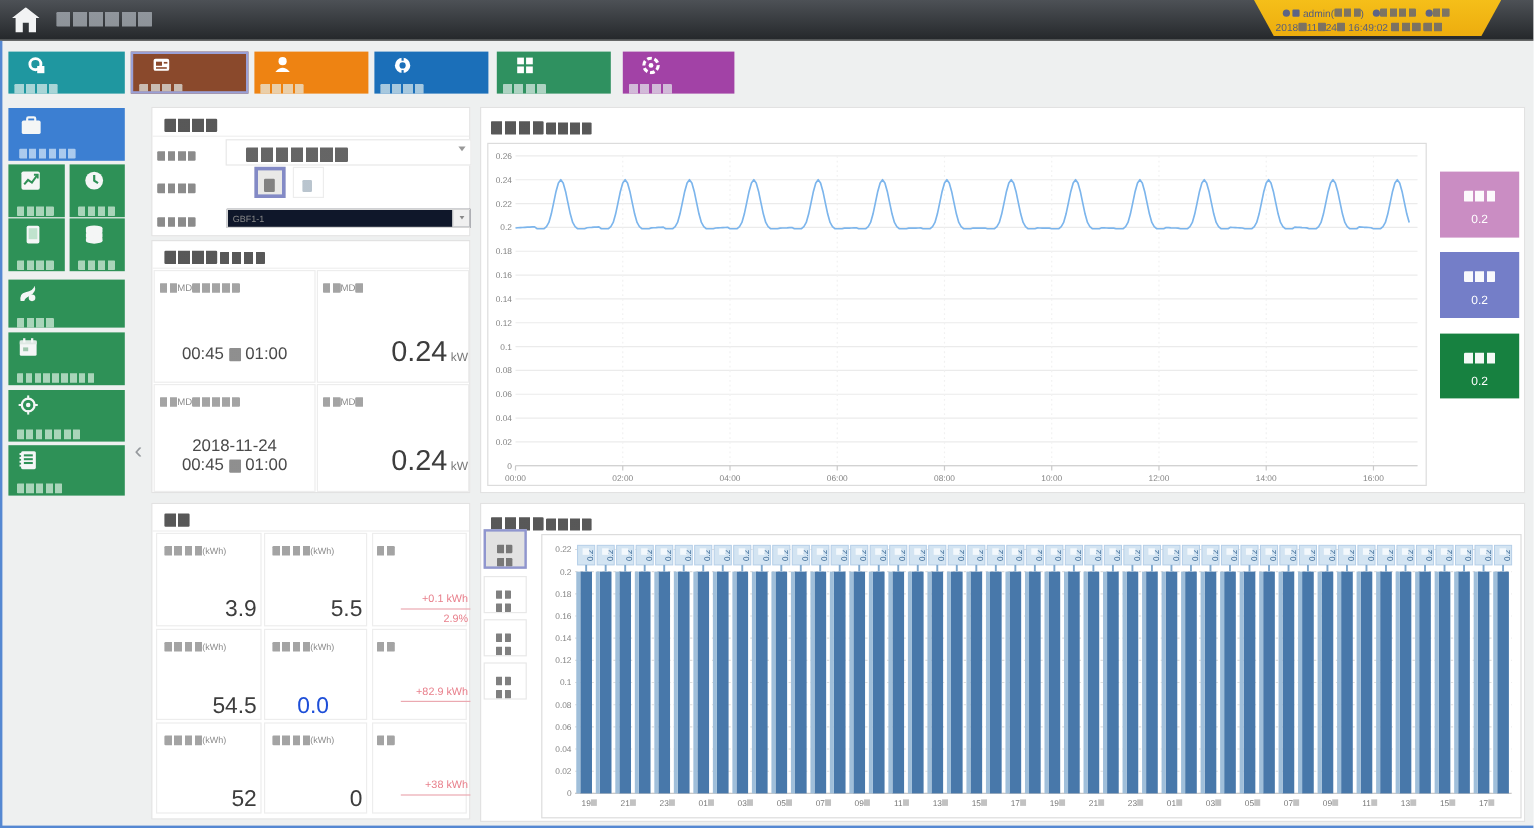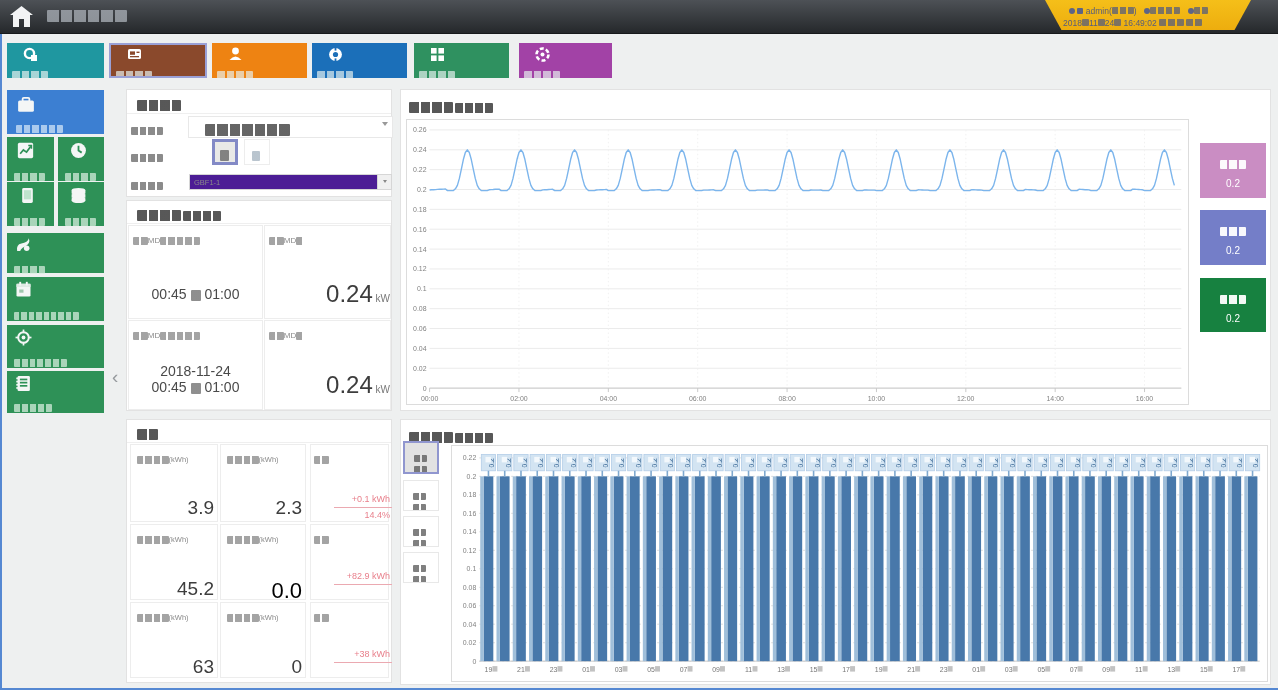--- a/index.html
+++ b/index.html
@@ -161,21 +161,21 @@
 <div class="abs" style="left:4px;top:31px"><span style="display:inline-block;vertical-align:middle;border-radius:1px;width:32.4px;height:8px;opacity:0.8;background:repeating-linear-gradient(90deg,#6e6e6e 0 6.6px,transparent 6.6px 8.6px);"></span></div>
 <div class="abs" style="left:61px;top:26px;width:205px;height:22px;border:1px solid #e8e8e8;background:#fff"></div>
 <div class="abs" style="left:78px;top:30px"><span style="display:inline-block;vertical-align:middle;border-radius:1px;width:84.8px;height:12px;opacity:0.78;background:repeating-linear-gradient(90deg,#3a3a3a 0 10.4px,transparent 10.4px 12.4px);"></span></div>
 <div class="abs" style="left:255px;top:32px;width:0;height:0;border-left:3px solid transparent;border-right:3px solid transparent;border-top:4px solid #999"></div>
 <div class="abs" style="left:4px;top:58px"><span style="display:inline-block;vertical-align:middle;border-radius:1px;width:32.4px;height:8px;opacity:0.8;background:repeating-linear-gradient(90deg,#6e6e6e 0 6.6px,transparent 6.6px 8.6px);"></span></div>
 <div class="abs" style="left:85px;top:49px;width:26px;height:26px;border:3px solid #838ac6;background:#e9e9e7"></div>
 <div class="abs" style="left:93px;top:56px"><span style="display:inline-block;vertical-align:middle;border-radius:1px;width:9px;height:11px;opacity:0.72;background:repeating-linear-gradient(90deg,#5a5a5a 0 9px,transparent 9px 11px);"></span></div>
 <div class="abs" style="left:117px;top:49px;width:26px;height:26px;border:1px solid #ededed;background:#fff"></div>
 <div class="abs" style="left:125px;top:56px"><span style="display:inline-block;vertical-align:middle;border-radius:1px;width:8px;height:10px;opacity:0.8;background:repeating-linear-gradient(90deg,#a8b6c2 0 8px,transparent 8px 10px);"></span></div>
 <div class="abs" style="left:4px;top:86px"><span style="display:inline-block;vertical-align:middle;border-radius:1px;width:32.4px;height:8px;opacity:0.8;background:repeating-linear-gradient(90deg,#6e6e6e 0 6.6px,transparent 6.6px 8.6px);"></span></div>
-<div class="abs" style="left:62px;top:84px;width:203px;height:16px;border:1px solid #d6d6d6;background:#4c1d95">
+<div class="abs" style="left:62px;top:84px;width:203px;height:16px;border:1px solid #d6d6d6;background:#0f172a">
         <span style="position:absolute;left:4px;top:3px;font-size:7.5px;color:#8a8a8a">GBF1-1</span>
         <span style="position:absolute;right:0;top:0;width:14px;height:14px;background:#f0f0f0;border-left:1px solid #d6d6d6"></span>
         <span style="position:absolute;right:4px;top:5px;width:0;height:0;border-left:2.5px solid transparent;border-right:2.5px solid transparent;border-top:3.5px solid #888"></span>
       </div>
 </div>
 <div class="abs" style="left:124px;top:166px;width:266px;height:211px;background:#fff;border:1px solid #e2e2e2;">
 <div class="abs" style="left:10px;top:5px"><span style="display:inline-block;vertical-align:middle;border-radius:1px;width:44.4px;height:11px;opacity:0.8;background:repeating-linear-gradient(90deg,#2e2e2e 0 9.6px,transparent 9.6px 11.6px);"></span><span style="display:inline-block;vertical-align:middle;border-radius:1px;width:38px;height:10px;opacity:0.8;background:repeating-linear-gradient(90deg,#2e2e2e 0 8px,transparent 8px 10px);margin-left:2px"></span></div>
 <div class="abs" style="left:0;top:22px;width:264px;border-top:1px solid #efefef"></div>
 <div class="abs" style="left:1px;top:24px;width:135px;height:94px;border:1px solid #ededed"></div>
 <div class="abs" style="left:137px;top:24px;width:127px;height:94px;border:1px solid #ededed"></div>
@@ -191,39 +191,39 @@
 <div class="abs" style="left:137px;top:170px;width:126px;text-align:right;color:#3d3d3d"><span style="font-size:24px">0.24</span><span style="font-size:10px;color:#777"> kW</span></div>
 </div>
 <div class="abs" style="left:124px;top:385px;width:266px;height:264px;background:#fff;border:1px solid #e2e2e2;">
 <div class="abs" style="left:10px;top:5px"><span style="display:inline-block;vertical-align:middle;border-radius:1px;width:21.2px;height:11px;opacity:0.8;background:repeating-linear-gradient(90deg,#2e2e2e 0 9.6px,transparent 9.6px 11.6px);"></span></div>
 <div class="abs" style="left:0;top:22px;width:264px;border-top:1px solid #efefef"></div>
 <div class="abs" style="left:3px;top:24px;width:88px;height:78px;border:1px solid #ededed;background:#fff"></div>
 <div class="abs" style="left:10px;top:30px"><span style="display:inline-block;vertical-align:middle;border-radius:1px;width:31.6px;height:8px;opacity:0.78;background:repeating-linear-gradient(90deg,#8a8a8a 0 6.4px,transparent 6.4px 8.4px);"></span><span style="font-size:7.5px;color:#8a8a8a;vertical-align:middle">(kWh)</span></div>
 <div class="abs" style="left:3px;top:76.5px;width:84px;text-align:right;font-size:19px;color:#3d3d3d">3.9</div>
 <div class="abs" style="left:93px;top:24px;width:86px;height:78px;border:1px solid #ededed;background:#fff"></div>
 <div class="abs" style="left:100px;top:30px"><span style="display:inline-block;vertical-align:middle;border-radius:1px;width:31.6px;height:8px;opacity:0.78;background:repeating-linear-gradient(90deg,#8a8a8a 0 6.4px,transparent 6.4px 8.4px);"></span><span style="font-size:7.5px;color:#8a8a8a;vertical-align:middle">(kWh)</span></div>
-<div class="abs" style="left:93px;top:76.5px;width:82px;text-align:right;font-size:19px;color:#3d3d3d">2.3</div>
+<div class="abs" style="left:93px;top:76.5px;width:82px;text-align:right;font-size:19px;color:#3d3d3d">5.5</div>
 <div class="abs" style="left:183px;top:24px;width:79px;height:78px;border:1px solid #ededed;background:#fff"></div>
 <div class="abs" style="left:187px;top:30px"><span style="display:inline-block;vertical-align:middle;border-radius:1px;width:14.8px;height:8px;opacity:0.78;background:repeating-linear-gradient(90deg,#8a8a8a 0 6.4px,transparent 6.4px 8.4px);"></span></div>
 <div class="abs" style="left:183px;top:74px;width:80px;text-align:right;font-size:9px;color:#e87f8b">+0.1 kWh</div>
 <div class="abs" style="left:207px;top:87px;width:58px;border-top:1px solid #eba9b1"></div>
-<div class="abs" style="left:183px;top:90px;width:80px;text-align:right;font-size:9px;color:#e87f8b">14.4%</div>
+<div class="abs" style="left:183px;top:90px;width:80px;text-align:right;font-size:9px;color:#e87f8b">2.9%</div>
 <div class="abs" style="left:3px;top:104px;width:88px;height:76px;border:1px solid #ededed;background:#fff"></div>
 <div class="abs" style="left:10px;top:110px"><span style="display:inline-block;vertical-align:middle;border-radius:1px;width:31.6px;height:8px;opacity:0.78;background:repeating-linear-gradient(90deg,#8a8a8a 0 6.4px,transparent 6.4px 8.4px);"></span><span style="font-size:7.5px;color:#8a8a8a;vertical-align:middle">(kWh)</span></div>
-<div class="abs" style="left:3px;top:158px;width:84px;text-align:right;font-size:19px;color:#3d3d3d">45.2</div>
+<div class="abs" style="left:3px;top:158px;width:84px;text-align:right;font-size:19px;color:#3d3d3d">54.5</div>
 <div class="abs" style="left:93px;top:104px;width:86px;height:76px;border:1px solid #ededed;background:#fff"></div>
 <div class="abs" style="left:100px;top:110px"><span style="display:inline-block;vertical-align:middle;border-radius:1px;width:31.6px;height:8px;opacity:0.78;background:repeating-linear-gradient(90deg,#8a8a8a 0 6.4px,transparent 6.4px 8.4px);"></span><span style="font-size:7.5px;color:#8a8a8a;vertical-align:middle">(kWh)</span></div>
-<div class="abs" style="left:93px;top:158px;width:82px;text-align:right;font-size:22px;color:#000000">0.0</div>
+<div class="abs" style="left:93px;top:158px;width:82px;text-align:center;font-size:19px;color:#1d4ed8">0.0</div>
 <div class="abs" style="left:183px;top:104px;width:79px;height:76px;border:1px solid #ededed;background:#fff"></div>
 <div class="abs" style="left:187px;top:110px"><span style="display:inline-block;vertical-align:middle;border-radius:1px;width:14.8px;height:8px;opacity:0.78;background:repeating-linear-gradient(90deg,#8a8a8a 0 6.4px,transparent 6.4px 8.4px);"></span></div>
 <div class="abs" style="left:183px;top:151px;width:80px;text-align:right;font-size:9px;color:#e87f8b">+82.9 kWh</div>
 <div class="abs" style="left:207px;top:164px;width:58px;border-top:1px solid #eba9b1"></div>
 <div class="abs" style="left:3px;top:182px;width:88px;height:76px;border:1px solid #ededed;background:#fff"></div>
 <div class="abs" style="left:10px;top:188px"><span style="display:inline-block;vertical-align:middle;border-radius:1px;width:31.6px;height:8px;opacity:0.78;background:repeating-linear-gradient(90deg,#8a8a8a 0 6.4px,transparent 6.4px 8.4px);"></span><span style="font-size:7.5px;color:#8a8a8a;vertical-align:middle">(kWh)</span></div>
-<div class="abs" style="left:3px;top:236px;width:84px;text-align:right;font-size:19px;color:#3d3d3d">63</div>
+<div class="abs" style="left:3px;top:236px;width:84px;text-align:right;font-size:19px;color:#3d3d3d">52</div>
 <div class="abs" style="left:93px;top:182px;width:86px;height:76px;border:1px solid #ededed;background:#fff"></div>
 <div class="abs" style="left:100px;top:188px"><span style="display:inline-block;vertical-align:middle;border-radius:1px;width:31.6px;height:8px;opacity:0.78;background:repeating-linear-gradient(90deg,#8a8a8a 0 6.4px,transparent 6.4px 8.4px);"></span><span style="font-size:7.5px;color:#8a8a8a;vertical-align:middle">(kWh)</span></div>
 <div class="abs" style="left:93px;top:236px;width:82px;text-align:right;font-size:19px;color:#3d3d3d">0</div>
 <div class="abs" style="left:183px;top:182px;width:79px;height:76px;border:1px solid #ededed;background:#fff"></div>
 <div class="abs" style="left:187px;top:188px"><span style="display:inline-block;vertical-align:middle;border-radius:1px;width:14.8px;height:8px;opacity:0.78;background:repeating-linear-gradient(90deg,#8a8a8a 0 6.4px,transparent 6.4px 8.4px);"></span></div>
 <div class="abs" style="left:183px;top:229px;width:80px;text-align:right;font-size:9px;color:#e87f8b">+38 kWh</div>
 <div class="abs" style="left:207px;top:242px;width:58px;border-top:1px solid #eba9b1"></div>
 </div>
 <div class="abs" style="left:398px;top:55px;width:871px;height:322px;background:#fff;border:1px solid #e2e2e2;">
 <div class="abs" style="left:8px;top:8px"><span style="display:inline-block;vertical-align:middle;border-radius:1px;width:44.4px;height:11px;opacity:0.8;background:repeating-linear-gradient(90deg,#2e2e2e 0 9.6px,transparent 9.6px 11.6px);"></span><span style="display:inline-block;vertical-align:middle;border-radius:1px;width:38px;height:10px;opacity:0.8;background:repeating-linear-gradient(90deg,#2e2e2e 0 8px,transparent 8px 10px);margin-left:2px"></span></div>

